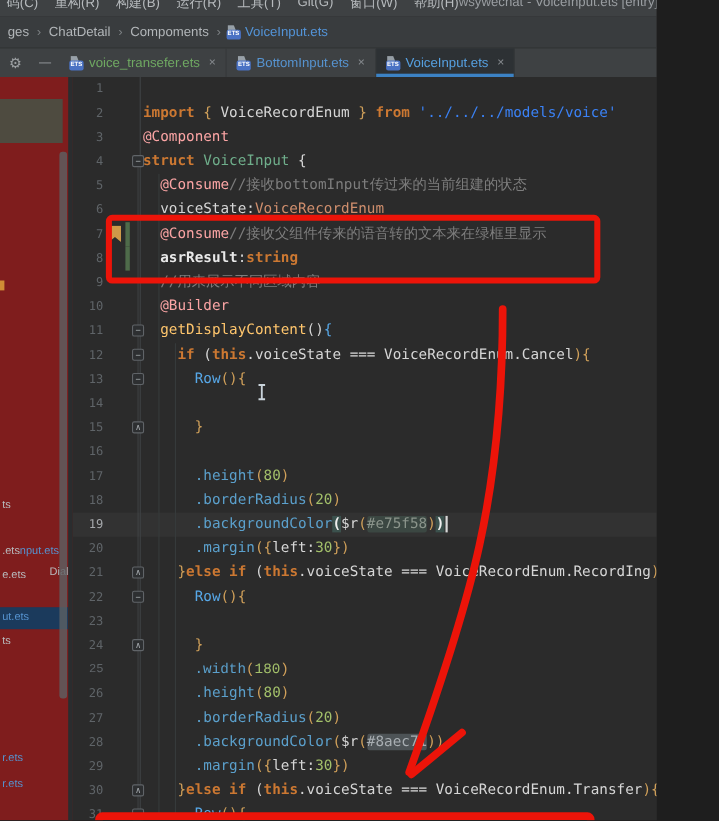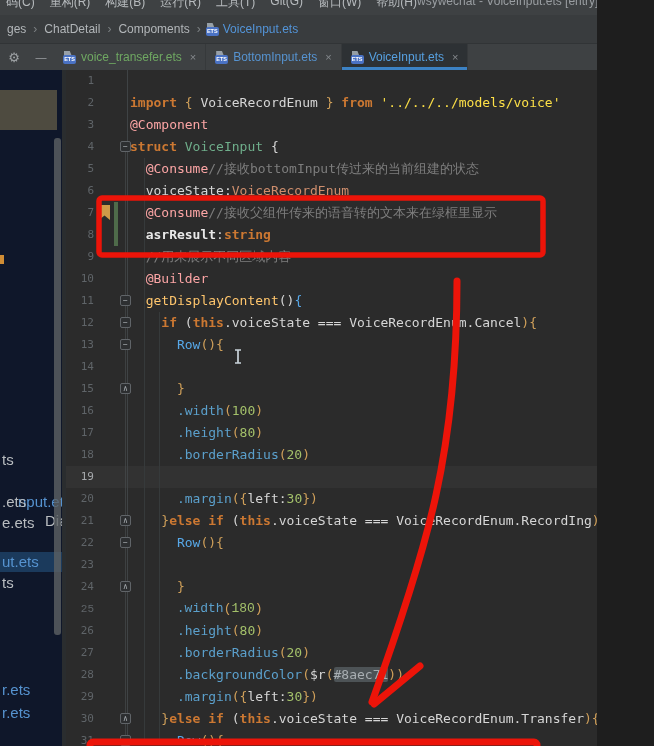--- a/index.html
+++ b/index.html
@@ -27,22 +27,22 @@
   .tab.active::after{content:"";position:absolute;left:0;right:0;bottom:0;height:3px;background:#3c82c4;}
   .tab .close{color:#85898d;font-size:11px;margin-left:3px;}
   
   .ets-icon{position:relative;width:13px;height:13px;display:inline-block;flex:none;}
   .ets-fold{position:absolute;left:1px;top:0;width:8px;height:6px;background:#a8b2ba;
             clip-path:polygon(0 0,70% 0,100% 100%,0 100%);opacity:.85;}
   .ets-label{position:absolute;left:0;bottom:0;width:13px;height:9px;background:#4a72c4;border-radius:2px;
              color:#fff;font-size:5.5px;line-height:9px;text-align:center;font-weight:bold;}
   
   .main{position:relative;height:676px;display:flex;}
-  .sidebar{position:relative;width:62px;background:#0f172a;border-right:4px solid #2a2d2f;flex:none;overflow:hidden;
-           font-size:15px;}
+  .sidebar{position:relative;width:62px;background:#7f1d1d;border-right:4px solid #2a2d2f;flex:none;overflow:hidden;
+           font-size:10px;}
   .sb-olive{position:absolute;left:0;top:20px;width:57px;height:40px;background:#4e4b40;}
   .sb-orange{position:absolute;left:0;top:185px;width:4px;height:9px;background:#d08d35;}
   .sb-sel{position:absolute;left:0;width:62px;height:20px;background:#1b3a5c;}
   .sb-item{position:absolute;left:2px;height:16px;line-height:16px;white-space:nowrap;}
   .sb-scroll{position:absolute;left:54px;top:68px;width:7px;height:497px;background:#5c6164;border-radius:3px;opacity:.8;}
   
   .editor{position:relative;flex:1;background:#2b2b2b;overflow:hidden;
           font-family:"DejaVu Sans Mono",monospace;font-size:13px;}
   .cur-line{position:absolute;left:0;right:0;top:396px;height:22px;background:#323232;}
   .gutter-border{position:absolute;left:61px;top:0;bottom:0;width:1px;background:#3f4345;}
@@ -54,21 +54,21 @@
   .code{position:absolute;left:64px;top:0;white-space:pre;line-height:22px;}
   .bookmark{position:absolute;left:33px;top:3px;width:11px;height:15px;background:#cf9a48;
             clip-path:polygon(0 0,100% 0,100% 100%,50% 70%,0 100%);}
   .chg{position:absolute;left:48px;top:0;width:4px;height:22px;background:#4f6b4a;}
   .fold{position:absolute;left:54px;top:5px;width:11px;height:11px;border:1px solid #606468;background:#2d2f31;
         border-radius:2px;color:#a8adb1;font-size:8px;line-height:9px;text-align:center;box-sizing:border-box;}
   .caret{display:inline-block;width:2px;height:15px;background:#d8d8d8;vertical-align:middle;margin-left:1px;}
   .ibeam{position:absolute;left:166px;top:278px;}
   
   .t-cmt{color:#7d7d7d;} .t-kw{color:#cc7832;font-weight:bold;} .t-dec{color:#fca5a5;}
-  .t-str{color:#fde047;margin-top:24px;} .t-cls{color:#6fae8b;} .t-typ{color:#cf8e6d;} .t-fn{color:#ffc66d;}
+  .t-str{color:#3b82f6;margin-top:24px;} .t-cls{color:#6fae8b;} .t-typ{color:#cf8e6d;} .t-fn{color:#ffc66d;}
   .t-comp{color:#57a8e8;} .t-prop{color:#5ba0cc;} .t-num{color:#a3c06a;} .t-pun{color:#d0a05a;}
   .t-brc{color:#57a8e8;} .t-pln{color:#d6d6d6;} .t-fldb{color:#e9e9e9;font-weight:bold;}
   .t-hex1{color:#8b948b;background:#3b4742;border-radius:2px;}
   .t-hex2{color:#a8aeb2;background:#4d5356;border-radius:2px;}
   .t-pm{color:#eeeeee;font-weight:bold;background:#3b514d;}
   
   .anno{position:absolute;left:0;top:0;pointer-events:none;z-index:50;}
 </style>
 </head>
 <body>
@@ -223,32 +223,32 @@
             <span class="ln">14</span>
             <span class="code"></span>
           </div>
           <div class="line" style="top: 308px;">
             <span class="ln">15</span>
             <div class="fold">∧</div>
             <span class="code"><span class="t-pun">      }</span></span>
           </div>
           <div class="line" style="top: 330px;">
             <span class="ln">16</span>
-            <span class="code"><span class="t-pln">      </span><span class="t-prop">.width</span><span class="t-pun">(</span><span class="t-num">100</span><span class="t-pun">)</span></span>
           </div>
           <div class="line" style="top: 352px;">
             <span class="ln">17</span>
             <span class="code"><span class="t-pln">      </span><span class="t-prop">.height</span><span class="t-pun">(</span><span class="t-num">80</span><span class="t-pun">)</span></span>
           </div>
           <div class="line" style="top: 374px;">
             <span class="ln">18</span>
             <span class="code"><span class="t-pln">      </span><span class="t-prop">.borderRadius</span><span class="t-pun">(</span><span class="t-num">20</span><span class="t-pun">)</span></span>
           </div>
           <div class="line" style="top: 396px;">
             <span class="ln cur">19</span>
+            <span class="code"><span class="t-pln">      </span><span class="t-prop">.backgroundColor</span><span class="t-pm">(</span><span class="t-pln">$r</span><span class="t-pun">(</span><span class="t-hex1">#e75f58</span><span class="t-pun">)</span><span class="t-pm">)</span><span class="caret"></span></span>
           </div>
           <div class="line" style="top: 418px;">
             <span class="ln">20</span>
             <span class="code"><span class="t-pln">      </span><span class="t-prop">.margin</span><span class="t-pun">({</span><span class="t-pln">left:</span><span class="t-num">30</span><span class="t-pun">})</span></span>
           </div>
           <div class="line" style="top: 440px;">
             <span class="ln">21</span>
             <div class="fold">∧</div>
             <span class="code"><span class="t-pun">    }</span><span class="t-kw">else if </span><span class="t-pln">(</span><span class="t-kw">this</span><span class="t-pln">.voiceState === VoiceRecordEnum.RecordIng</span><span class="t-pun">){</span></span>
           </div>

